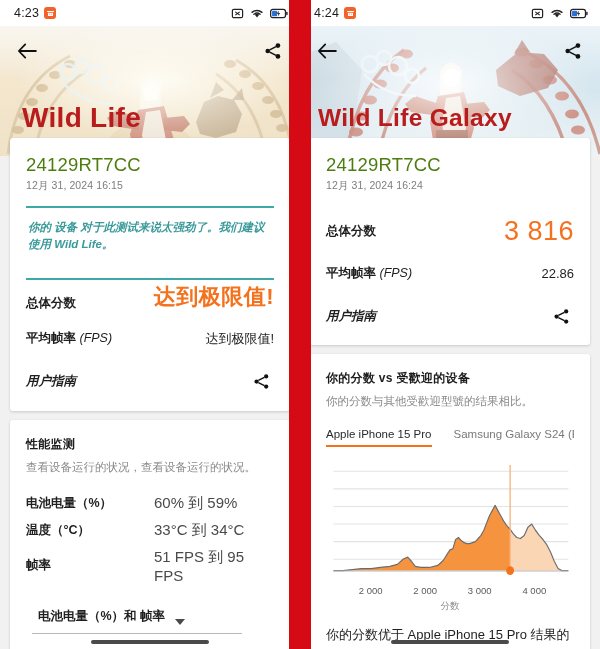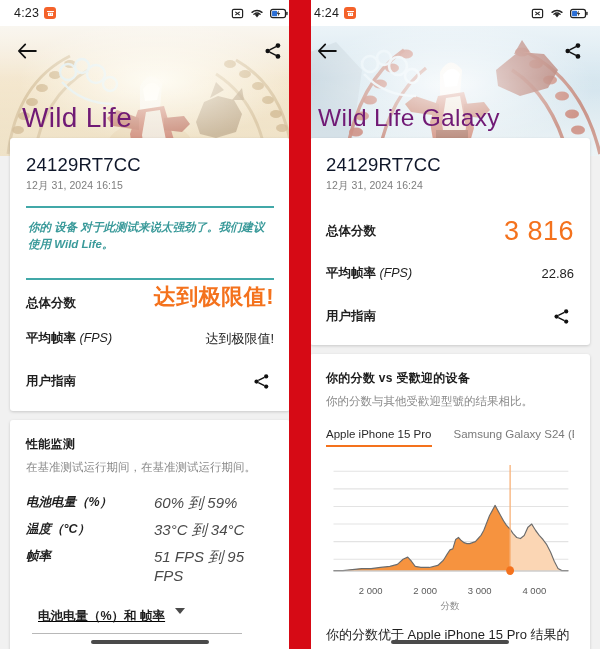--- a/index.html
+++ b/index.html
@@ -45,36 +45,36 @@
     background: linear-gradient(to bottom, rgba(255,255,255,.45) 0%, rgba(255,255,255,.12) 40%, rgba(255,255,255,.30) 100%);
   }
   .hero-top {
     position: absolute; top: 10px; left: 0; right: 0; height: 30px;
     display: flex; align-items: center; justify-content: space-between;
     padding: 0 14px; z-index: 5;
   }
   .icon-btn { width: 26px; height: 26px; display:flex; align-items:center; justify-content:center; cursor:pointer;}
   .hero-title {
     position: absolute; left: 22px; bottom: 22px; z-index: 5;
-    font-size: 28px; color: #701a75; font-weight: 400; letter-spacing: .3px;
+    font-size: 28px; color: #b91c1c; font-weight: 700; letter-spacing: .3px;
     font-family: "Liberation Sans", sans-serif;
     white-space: nowrap;
   }
   .phone.right .hero-title { font-size: 24.5px; left: 18px; bottom: 24px; }
 
   
   .content { position: relative; padding: 0 10px; background: transparent; }
   .card {
     background: #ffffff; border-radius: 3px; margin-bottom: 9px;
     box-shadow: 0 1px 3px rgba(0,0,0,.17);
     padding: 16px 16px 14px 16px;
   }
   .card.pull-up { margin-top: -18px; position: relative; z-index: 6; }
 
-  .device-name { font-size: 18.5px; color: #0f172a; letter-spacing: .2px; font-weight: 400;}
+  .device-name { font-size: 18.5px; color: #4d7c0f; letter-spacing: .2px; font-weight: 400;}
   .device-date { font-size: 10.5px; color: #7d7d7d; margin-top: 3px; letter-spacing: .1px;}
 
   .hr-teal { height: 1.5px; background: #41a8a8; margin: 13px 0 0 0; }
   .note {
     font-size: 11.5px; color: #3a9a9a; font-style: italic; font-weight: 700;
     line-height: 1.55; padding: 11px 4px 11px 2px;
   }
 
   .rows { padding-top: 6px; }
   .row {
@@ -91,38 +91,39 @@
   .limit-banner {
     position: absolute; right: 0; top: -4px;
     font-size: 22px; color: #f4721d; font-weight: 700; letter-spacing: .5px;
     white-space: nowrap;
   }
   .row-value.fps { font-size: 13px; font-weight: 400; color:#1f1f1f;}
 
   .guide-row {
     display:flex; align-items:center; justify-content: space-between;
     padding: 12px 0 2px 0;
+    font-style: italic;
   }
   .guide-label { font-size: 12.5px; color: #1f1f1f; font-weight: 700; }
 
   
   .sec-title { font-size: 12px; color: #1c1c1c; font-weight: 700; letter-spacing:.3px;}
   .sec-sub { font-size: 11.5px; color: #8a8a8a; margin-top: 6px; line-height:1.5;}
   .stat-list { margin-top: 14px; }
   .stat {
-    display: flex; align-items: flex-start; padding: 4px 0; font-style: italic;
+    display: flex; align-items: center; padding: 4px 0;
   }
   .stat-k { font-size: 12.5px; color: #1f1f1f; font-weight: 700; width: 128px; flex:0 0 128px;}
   .stat-v { font-size: 15px; color: #4a4a4a; font-weight: 400; }
 
   .select-wrap { margin: 16px 6px 0 6px; }
   .select {
-    display: flex; align-items: flex-start; gap: 10px;
+    display: flex; align-items: flex-end; gap: 10px;
     padding: 4px 6px 8px 6px; border-bottom: 1px solid #b8b8b8;
-    width: 210px; cursor: pointer; text-decoration: underline;
+    width: 210px; cursor: pointer;
   }
   .select-label { font-size: 12.5px; color: #1f1f1f; font-weight: 700; }
   .caret { width: 0; height: 0; border-left: 5px solid transparent; border-right: 5px solid transparent; border-top: 6px solid #4a4a4a; }
 
   .minichart { position: relative; height: 40px; margin-top: 14px; }
   .minichart .ylab { position:absolute; left:6px; top:4px; font-size:8.5px; color:#555; font-weight:700;}
 
   
   .tabs { display: flex; gap: 4px; margin-top: 14px; overflow: hidden; }
   .tab {
@@ -308,21 +309,21 @@
                   <circle cx="15.5" cy="16" r="2.5" fill="#111"></circle>
                   <path d="M13.4 5.2L6.3 8.8M6.3 11.2l7.1 3.6" stroke="#111" stroke-width="1.7"></path>
                 </svg>
             </span>
           </div>
         </div>
       </div>
 
       <div class="card">
         <div class="sec-title">性能监测</div>
-        <div class="sec-sub">在基准测试运行期间，在基准测试运行期间。</div>
+        <div class="sec-sub">查看设备运行的状况，查看设备运行的状况。</div>
         <div class="stat-list">
           <div class="stat">
             <span class="stat-k">电池电量（%）</span>
             <span class="stat-v">60% 到 59%</span>
           </div>
           <div class="stat">
             <span class="stat-k">温度（°C）</span>
             <span class="stat-v">33°C 到 34°C</span>
           </div>
           <div class="stat">

